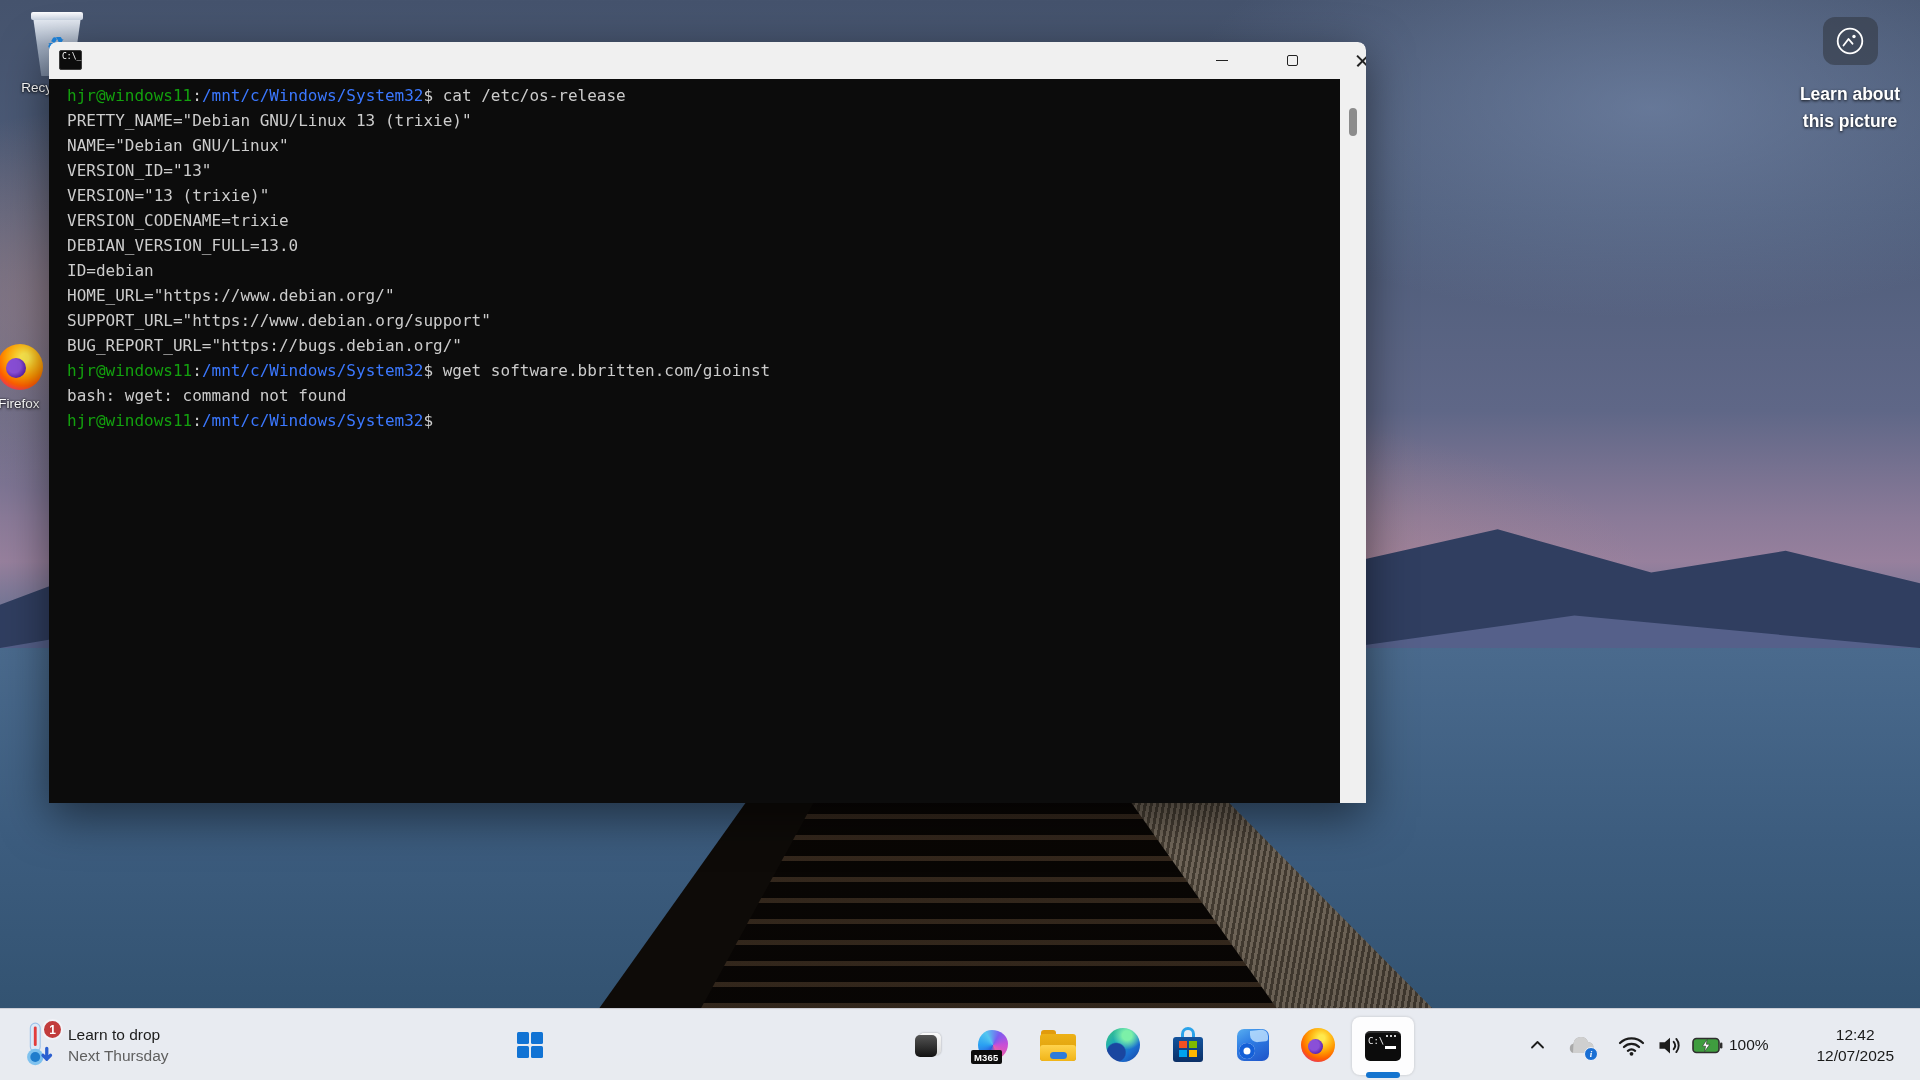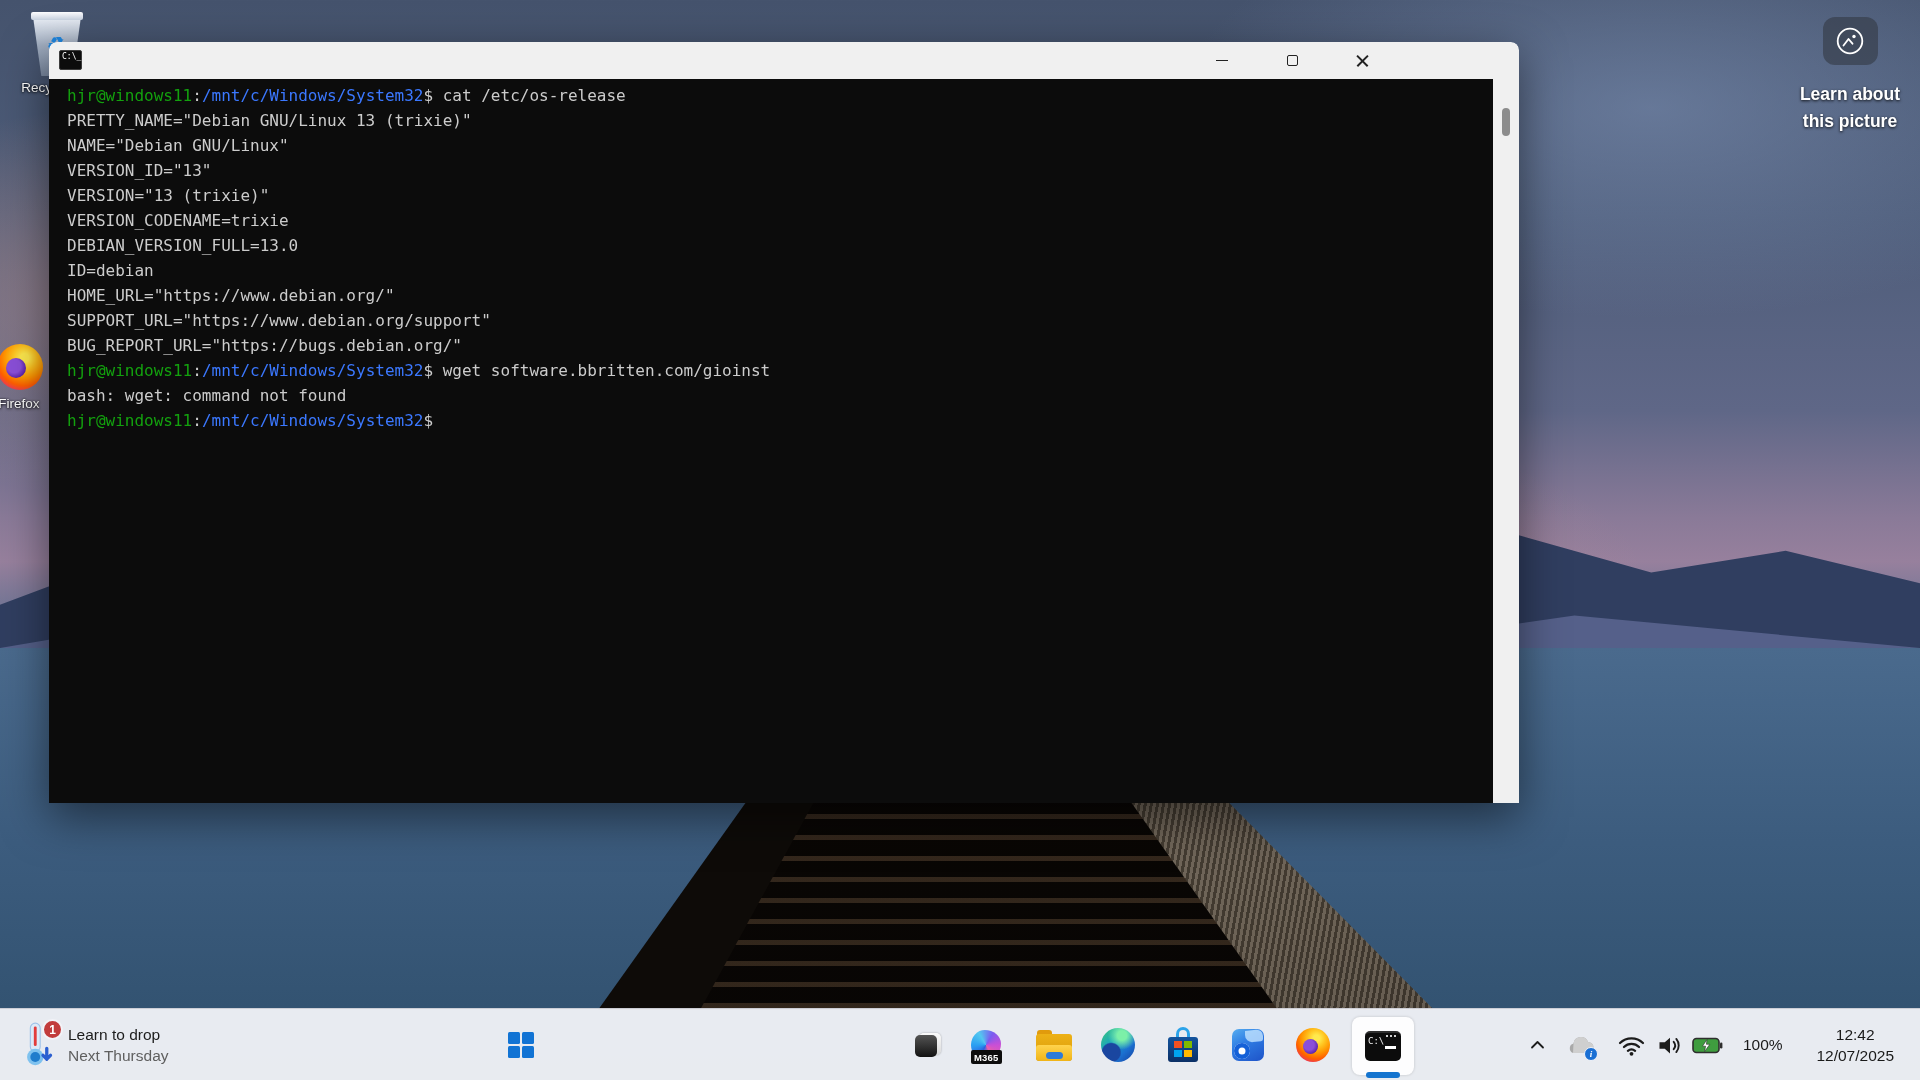--- a/index.html
+++ b/index.html
@@ -46,21 +46,21 @@
 .ff-art::after{content:"";position:absolute;left:9px;top:14px;width:20px;height:20px;border-radius:50%;
  background:radial-gradient(circle at 40% 40%, #8a4fd8 0 40%, #5a1fa8 75%, rgba(90,31,168,0) 78%)}
 .ff-label{position:absolute;left:-26px;top:396px;width:90px;z-index:1}
 .learn{position:absolute;left:1770px;top:0;width:160px;z-index:1}
 .learn-plate{width:55px;height:48px;margin:17px auto 0;border-radius:12px;background:rgba(52,58,70,.62);
  display:flex;align-items:center;justify-content:center}
 .learn-text{margin-top:16px;color:#fff;font-size:17.5px;font-weight:600;text-align:center;line-height:27px;
  text-shadow:0 1px 3px rgba(0,0,0,.85)}
 
 
-.window{position:absolute;left:49px;top:42px;width:1470px;height:761px;z-index:5;
+.window{position:absolute;left:49px;top:42px;width:1317px;height:761px;z-index:5;
  border-radius:8px 8px 0 0;box-shadow:0 14px 46px rgba(0,0,0,.5);overflow:hidden}
 .titlebar{position:relative;height:37px;background:#f0f0f0;border-radius:8px 8px 0 0}
 .cmd-ico{position:absolute;left:10px;top:8px;width:23px;height:20px;background:#0c0c0c;border:1px solid #3c3c3c;
  border-radius:2px;color:#fff}
 .cmd-glyph{position:absolute;left:2px;top:2px;font-family:"DejaVu Sans Mono",monospace;font-size:8px;line-height:8px;color:#fff}
 .win-title{position:absolute;left:40px;top:0;line-height:37px;font-size:15px;color:#191919;white-space:nowrap}
 .wbtn{position:absolute;top:0;width:46px;height:37px;display:flex;align-items:center;justify-content:center}
 .wbtn.min{left:1150px}.wbtn.max{left:1220px}.wbtn.close{left:1290px}
 .g-min{width:12px;height:1.6px;background:#222}
 .g-max{width:11px;height:11px;border:1.5px solid #222;border-radius:2px}
@@ -77,21 +77,21 @@
 .taskbar{position:absolute;left:0;right:0;bottom:0;height:72px;z-index:10;
  background:rgba(242,243,248,.95);border-top:1px solid rgba(120,120,135,.25)}
 .widget{position:absolute;left:8px;top:8px;height:56px;display:flex;align-items:center;gap:12px;padding:0 12px;border-radius:6px}
 .w-ico{position:relative;width:36px;height:46px}
 .w-badge{position:absolute;top:-3px;right:-7px;width:21px;height:21px;border-radius:50%;background:#c23c3c;
  border:2px solid rgba(242,243,248,1);color:#fff;font-size:12px;font-weight:700;display:flex;align-items:center;justify-content:center}
 .w-text{line-height:21px}
 .w1{font-size:15.5px;color:#1c1c1c}
 .w2{font-size:15.5px;color:#5f5f5f}
 
-.tb-ico{position:absolute;top:14px;width:44px;height:44px;border-radius:6px;display:flex;align-items:center;}
+.tb-ico{position:absolute;top:14px;width:44px;height:44px;border-radius:6px;display:flex;align-items:center;justify-content:center}
 .start{left:508px}
 .winlogo{display:grid;grid-template-columns:12px 12px;grid-template-rows:12px 12px;gap:2px}
 .winlogo i{background:#1173d4;border-radius:1.5px}
 
 .search{position:absolute;left:568px;top:14px;width:322px;height:44px;background:#fff;border:1px solid #d4d4d8;
  border-radius:22px;box-shadow:0 1px 2px rgba(0,0,0,.12);display:flex;align-items:center}
 .mag{position:relative;width:16px;height:16px;margin-left:18px}
 .mag::before{content:"";position:absolute;left:0;top:0;width:11px;height:11px;border:2.2px solid #3a3a3a;border-radius:50%}
 .mag::after{content:"";position:absolute;left:11px;top:11px;width:6px;height:2.2px;background:#3a3a3a;transform:rotate(45deg);transform-origin:0 0}
 .search-txt{margin-left:14px;font-size:17.5px;color:#4c4c4c}
@@ -151,21 +151,21 @@
 .run-pill{position:absolute;left:14px;bottom:-3px;width:34px;height:6px;border-radius:3px;background:#1474cf}
 
 
 .chev{position:absolute;left:1530px;top:30px}
 .cloud-wrap{position:absolute;left:1564px;top:24px;width:32px;height:26px}
 .info-badge{position:absolute;right:-2px;bottom:-2px;width:14px;height:14px;border-radius:50%;background:#1a6fd4;
  border:1.5px solid rgba(242,243,248,1);color:#fff;font-size:9px;font-style:italic;font-weight:700;
  display:flex;align-items:center;justify-content:center;font-family:"Liberation Serif",serif}
 .wifi{position:absolute;left:1618px;top:26px}
 .vol{position:absolute;left:1657px;top:26px}
-.batt-group{position:absolute;left:1692px;top:27px;display:flex;align-items:center;gap:20px}
+.batt-group{position:absolute;left:1692px;top:27px;display:flex;align-items:center;gap:6px}
 .batt-txt{font-size:15.5px;color:#1a1a1a}
 .clock{position:absolute;right:26px;top:15px;text-align:center;font-size:15.5px;color:#1a1a1a;line-height:21px}
 </style>
 </head>
 <body>
 
 <div id="screen">
 
   <div class="wallpaper"></div>
   <div class="ridge r1"></div>

